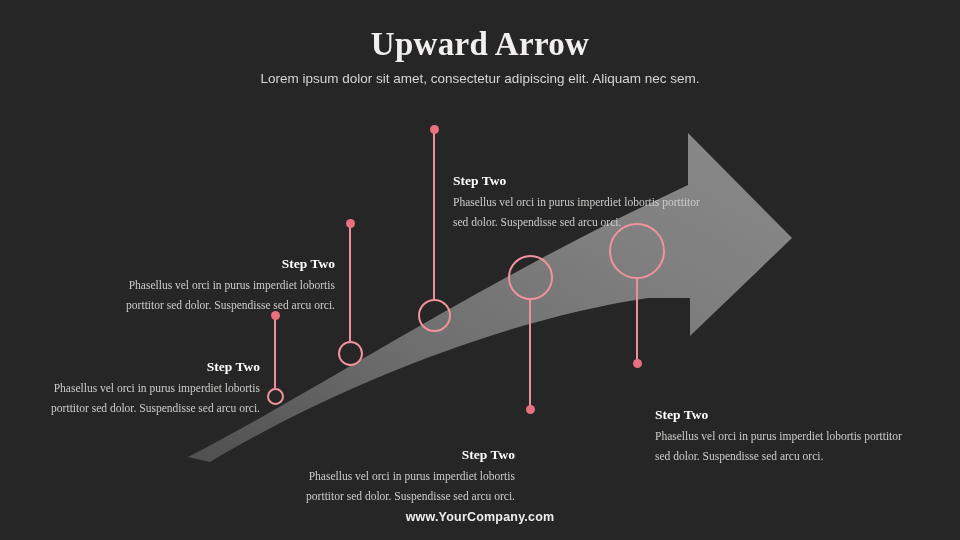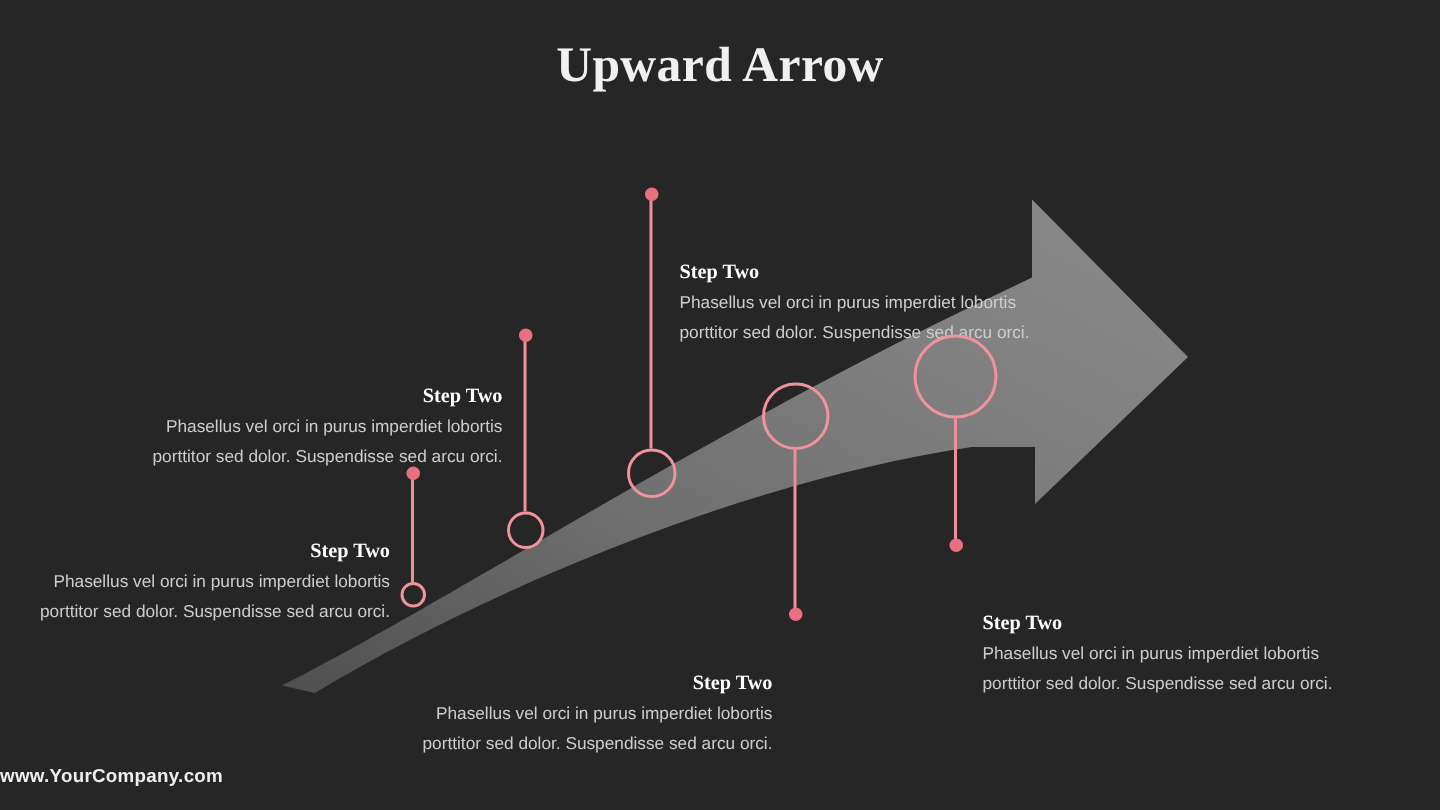--- a/index.html
+++ b/index.html
@@ -84,50 +84,51 @@
   .step-title {
     font-family: "Liberation Serif", serif;
     font-weight: bold;
     font-size: 13.5px;
     line-height: 18px;
     color: #ffffff;
     margin: 0 0 3px 0;
     white-space: nowrap;
   }
   .step-body {
-    font-family: Liberation Sans, sans-serif;
+    font-family: Liberation Serif, serif;
     font-size: 11.5px;
     line-height: 19.5px;
     color: #cfcdcb;
     margin: 0;
   }
   .align-right { text-align: right; }
   .align-left  { text-align: left; }
 
   
   #footer {
     position: absolute;
     left: 0;
     top: 510px;
     width: 960px;
-    text-align: left;
+    text-align: center;
     font-family: "Liberation Sans", sans-serif;
     font-weight: bold;
     font-size: 12.5px;
     color: #f0eeec;
     letter-spacing: 0.2px;
   }
 </style>
 </head>
 <body>
 
 <div id="slide">
 
   <div id="header">
     <h1 id="title">Upward Arrow</h1>
+    <p id="subtitle">Lorem ipsum dolor sit amet, consectetur adipiscing elit. Aliquam nec sem.</p>
   </div>
 
   <svg id="arrow-art" viewBox="0 0 960 540">
     <defs>
       <linearGradient id="arrowGrad" x1="0" y1="1" x2="1" y2="0">
         <stop offset="0%" stop-color="#4f4f4f"></stop>
         <stop offset="35%" stop-color="#6e6e6e"></stop>
         <stop offset="70%" stop-color="#808080"></stop>
         <stop offset="100%" stop-color="#8a8a8a"></stop>
       </linearGradient>

